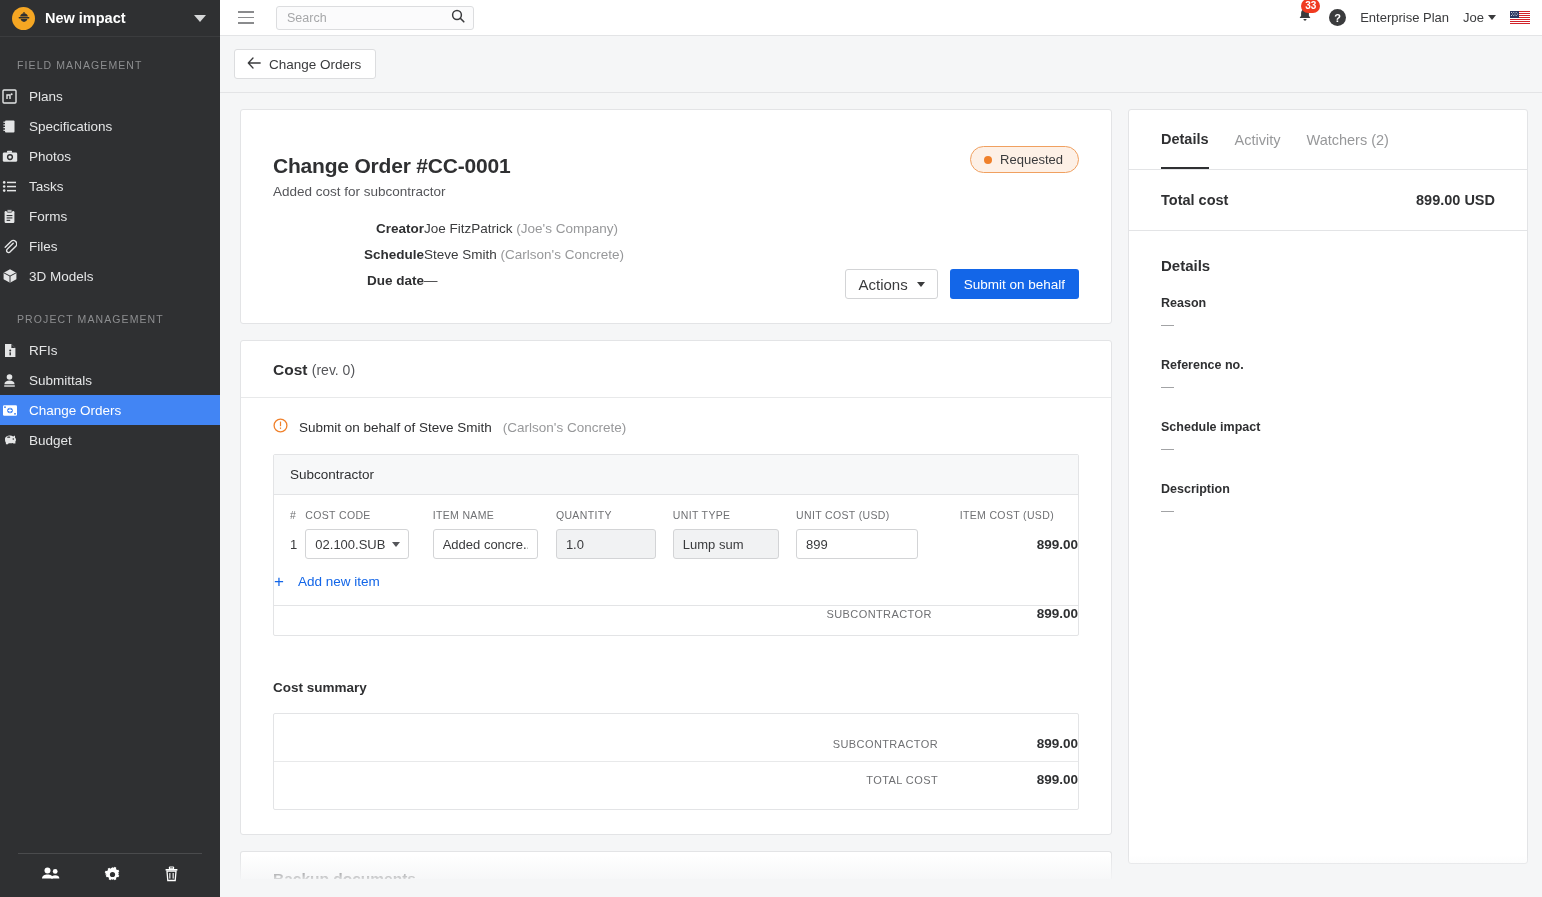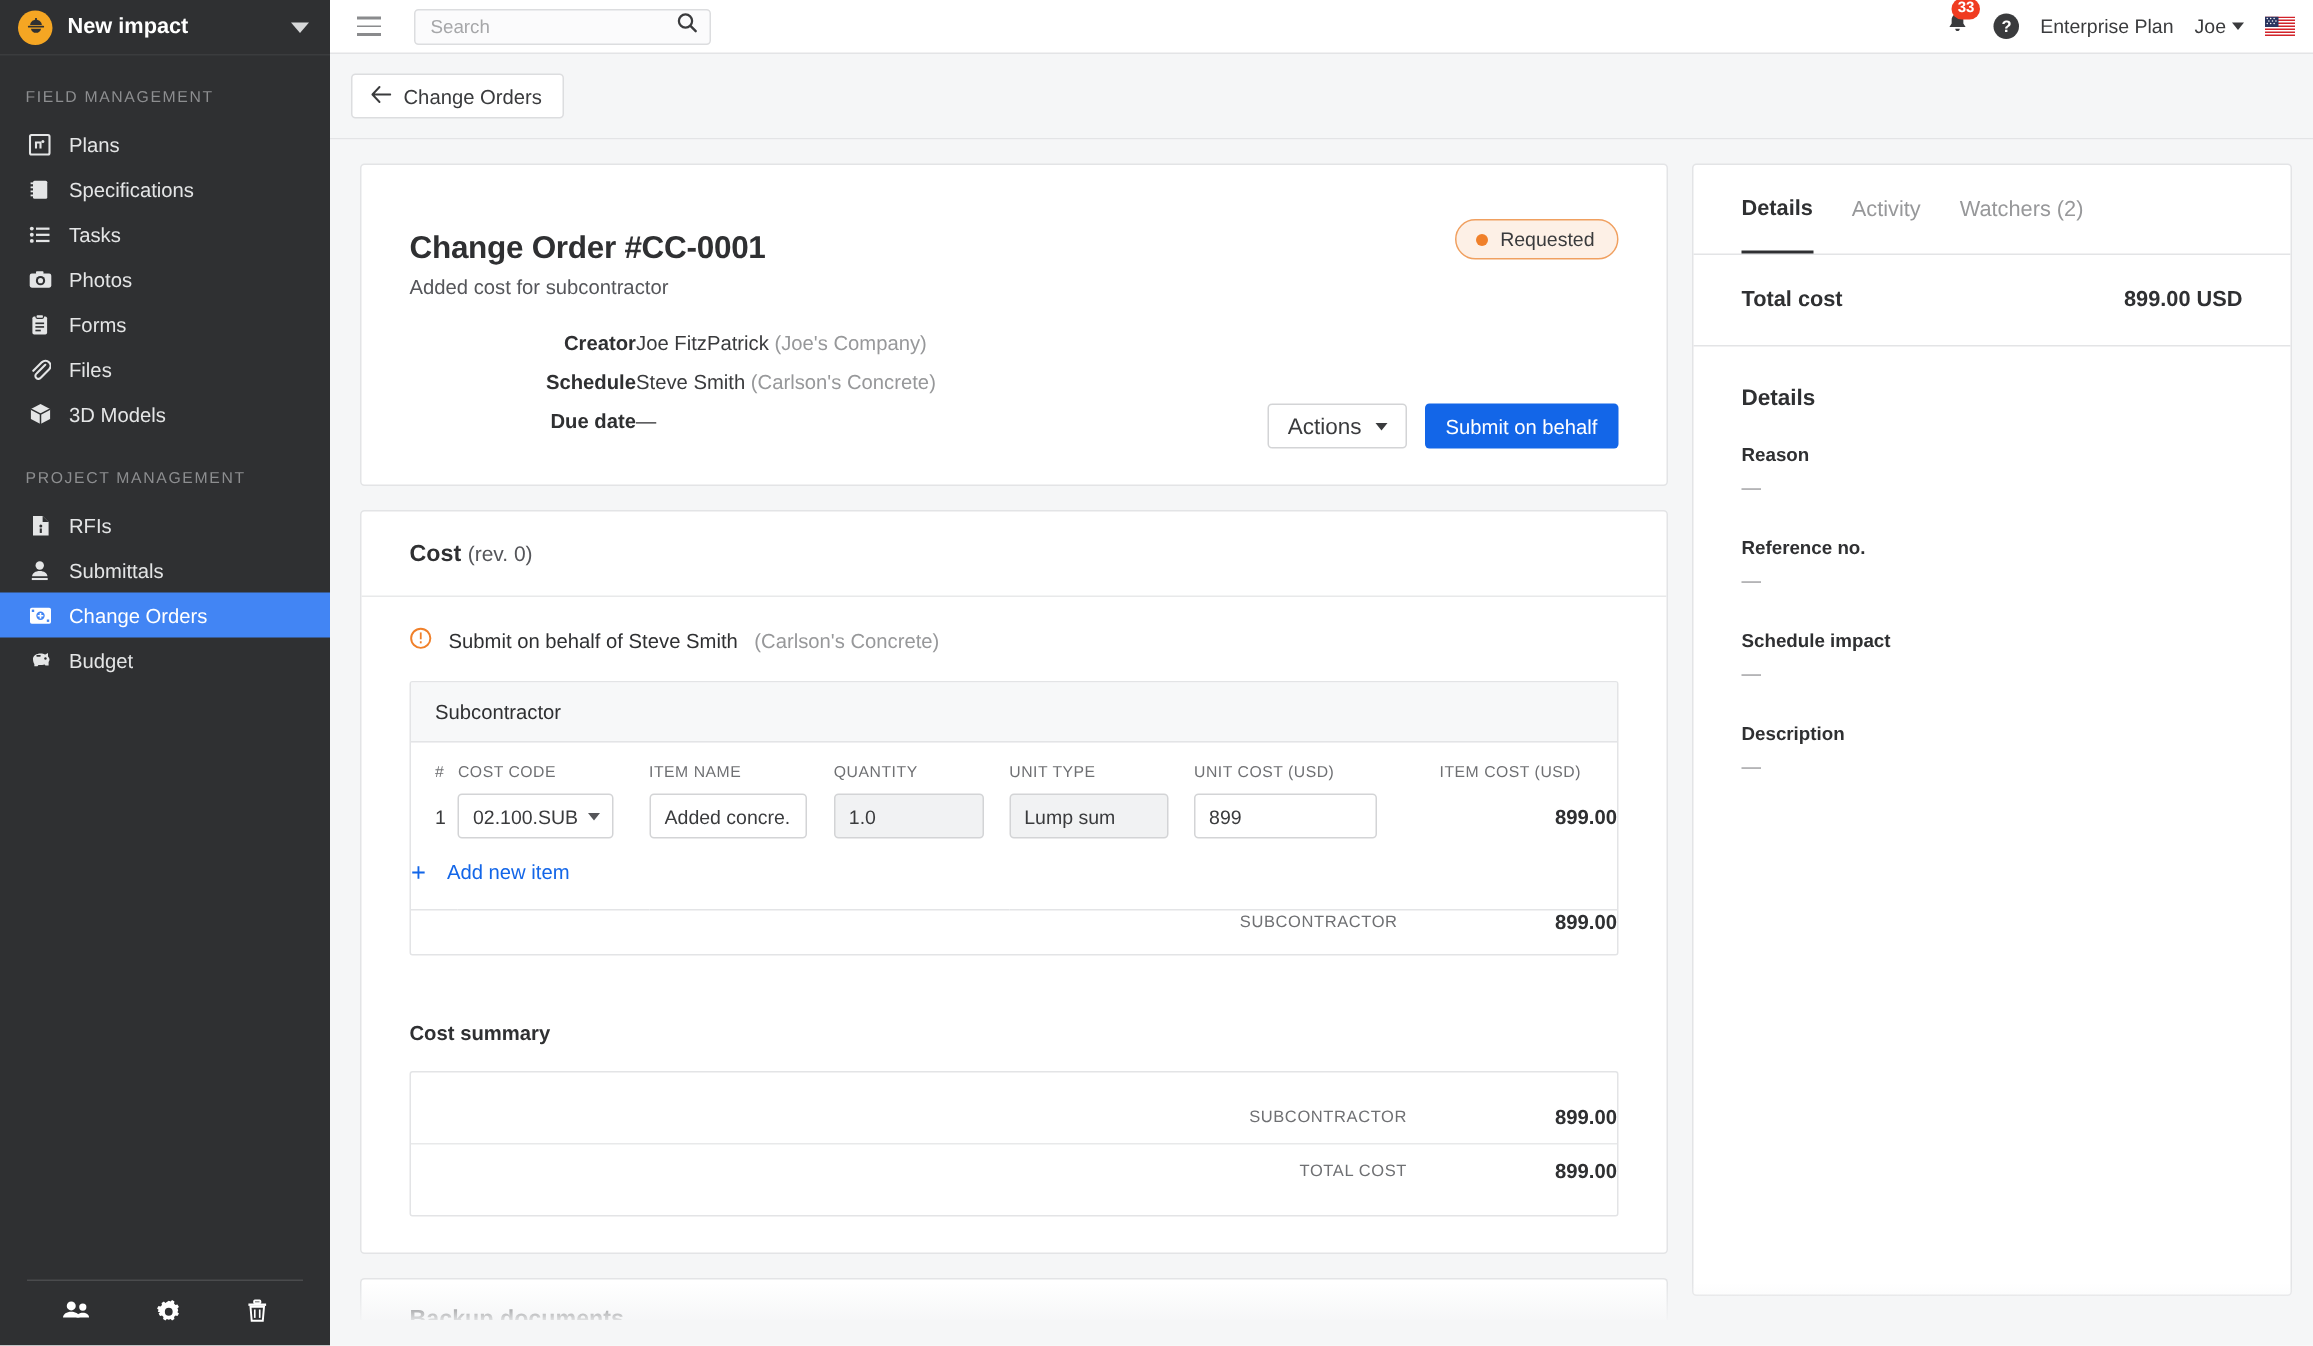--- a/index.html
+++ b/index.html
@@ -44,21 +44,21 @@
     border-right: 6px solid transparent;
     border-top: 7px solid #d6d7d8;
     margin-right: 2px;
   }
   .side-section {
     font-size: 10.5px; letter-spacing: 1.1px; color: #8d8e90;
     padding: 22px 0 10px 17px; font-weight: normal;
   }
   .side-item {
     display: flex; align-items: center;
-    height: 30px; padding-left: 17px;
+    height: 30px; 
     font-size: 13.5px; color: #e4e5e6;
     cursor: pointer;
   }
   .side-item.active { background: #4285f4; color: #fff; }
   .side-item .ic {
     width: 19px; height: 19px; flex: 0 0 19px;
     margin-right: 10px;
     display: flex; align-items: center; justify-content: center;
   }
   .side-item .ic svg { display:block; }
@@ -334,42 +334,42 @@
             <rect x="1.4" y="5.3" width="1.6" height="1.2" fill="#e4e5e6"></rect>
             <rect x="1.4" y="8" width="1.6" height="1.2" fill="#e4e5e6"></rect>
             <rect x="1.4" y="10.7" width="1.6" height="1.2" fill="#e4e5e6"></rect>
           </svg>
       </span>
       <span class="side-label">Specifications</span>
     </div>
 
     <div class="side-item">
       <span class="ic">
+        <svg width="16" height="15" viewBox="0 0 16 15">
+            <rect x="0.8" y="3.4" width="14.4" height="9.4" rx="1.4" fill="#e4e5e6"></rect>
+            <rect x="5" y="1.8" width="5" height="2" rx="0.6" fill="#e4e5e6"></rect>
+            <circle cx="8" cy="8.1" r="3.1" fill="#2f3032"></circle>
+            <circle cx="8" cy="8.1" r="1.7" fill="#e4e5e6"></circle>
+          </svg>
+      </span>
+      <span class="side-label">Photos</span>
+    </div>
+
+    <div class="side-item">
+      <span class="ic">
         <svg width="15" height="15" viewBox="0 0 15 15">
             <circle cx="2.2" cy="3.4" r="1.3" fill="#e4e5e6"></circle>
             <circle cx="2.2" cy="7.5" r="1.3" fill="#e4e5e6"></circle>
             <circle cx="2.2" cy="11.6" r="1.3" fill="#e4e5e6"></circle>
             <rect x="5" y="2.7" width="9" height="1.5" fill="#e4e5e6"></rect>
             <rect x="5" y="6.8" width="9" height="1.5" fill="#e4e5e6"></rect>
             <rect x="5" y="10.9" width="9" height="1.5" fill="#e4e5e6"></rect>
           </svg>
       </span>
       <span class="side-label">Tasks</span>
-    </div>
-
-    <div class="side-item">
-      <span class="ic">
-        <svg width="16" height="15" viewBox="0 0 16 15">
-            <rect x="0.8" y="3.4" width="14.4" height="9.4" rx="1.4" fill="#e4e5e6"></rect>
-            <rect x="5" y="1.8" width="5" height="2" rx="0.6" fill="#e4e5e6"></rect>
-            <circle cx="8" cy="8.1" r="3.1" fill="#2f3032"></circle>
-            <circle cx="8" cy="8.1" r="1.7" fill="#e4e5e6"></circle>
-          </svg>
-      </span>
-      <span class="side-label">Photos</span>
     </div>
 
     <div class="side-item">
       <span class="ic">
         <svg width="15" height="15" viewBox="0 0 15 15">
             <rect x="2.6" y="2" width="9.8" height="12" rx="1.2" fill="#e4e5e6"></rect>
             <rect x="5" y="0.8" width="5" height="2.4" rx="0.8" fill="#e4e5e6" stroke="#2f3032" stroke-width="0.8"></rect>
             <rect x="4.6" y="6" width="5.8" height="1.1" fill="#2f3032"></rect>
             <rect x="4.6" y="8.4" width="5.8" height="1.1" fill="#2f3032"></rect>
             <rect x="4.6" y="10.8" width="3.6" height="1.1" fill="#2f3032"></rect>

